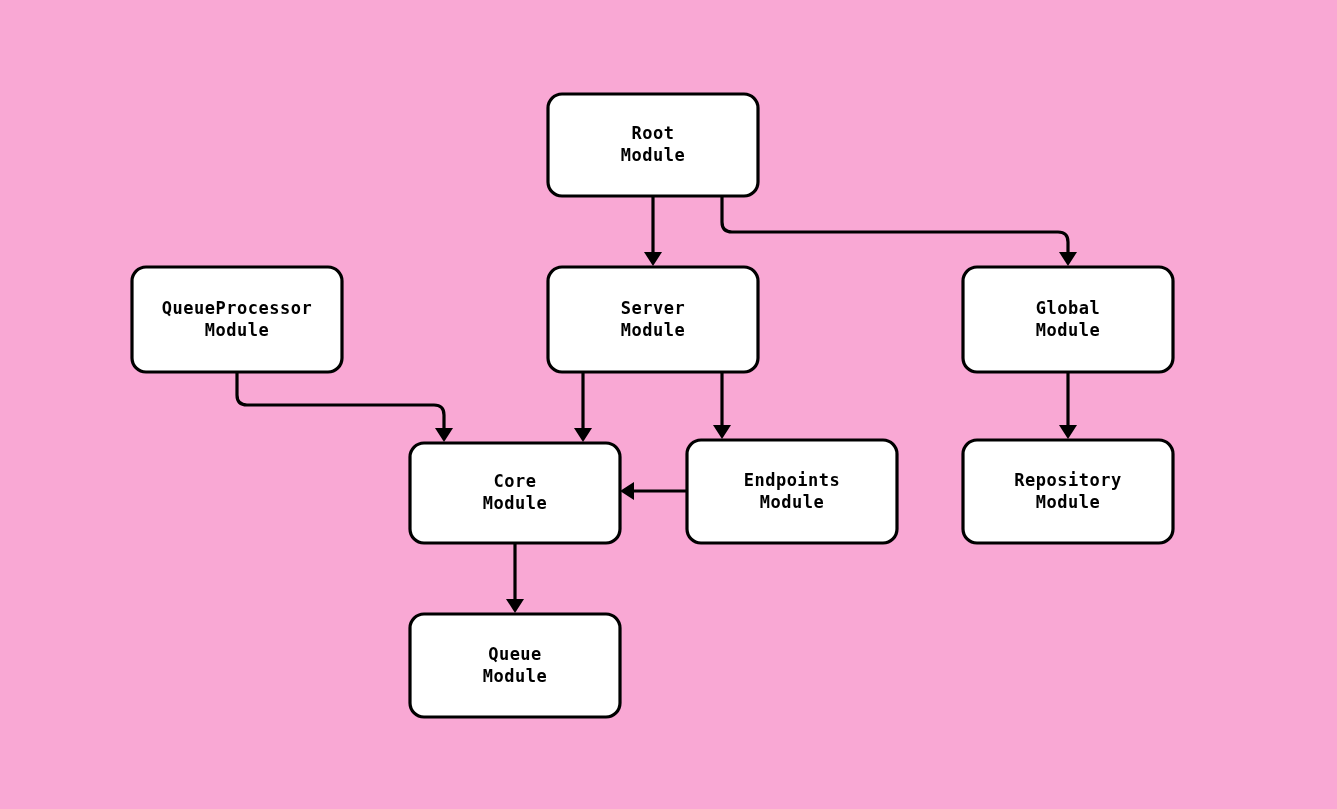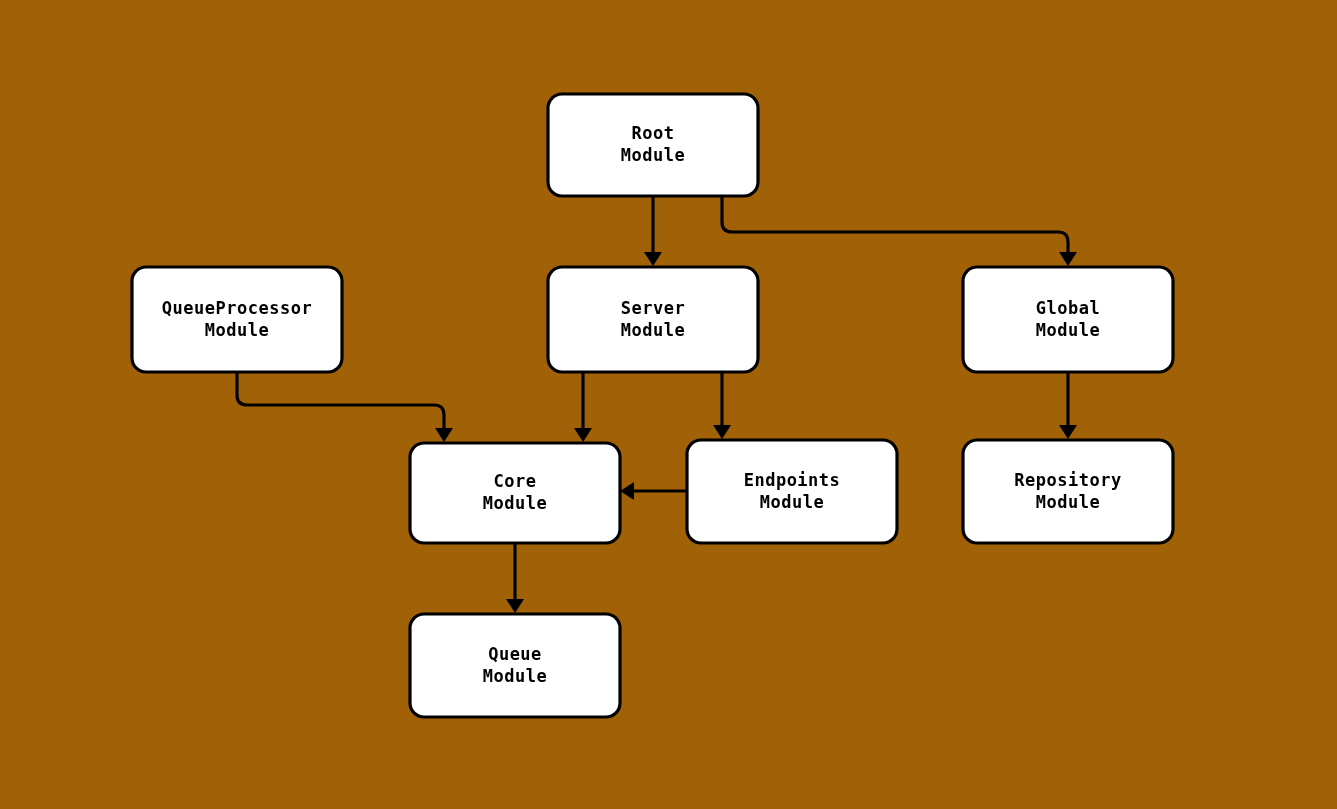--- a/index.html
+++ b/index.html
@@ -10,21 +10,21 @@
   body {
     width: 1337px;
     height: 809px;
     overflow: hidden;
     font-family: "DejaVu Sans Mono", "Liberation Mono", monospace;
   }
   #diagram-root {
     position: relative;
     width: 1337px;
     height: 809px;
-    background: #a16207;
+    background: #f9a8d4;
   }
   #diagram-svg {
     position: absolute;
     top: 0;
     left: 0;
     width: 1337px;
     height: 809px;
     display: block;
   }
   .node-label {

